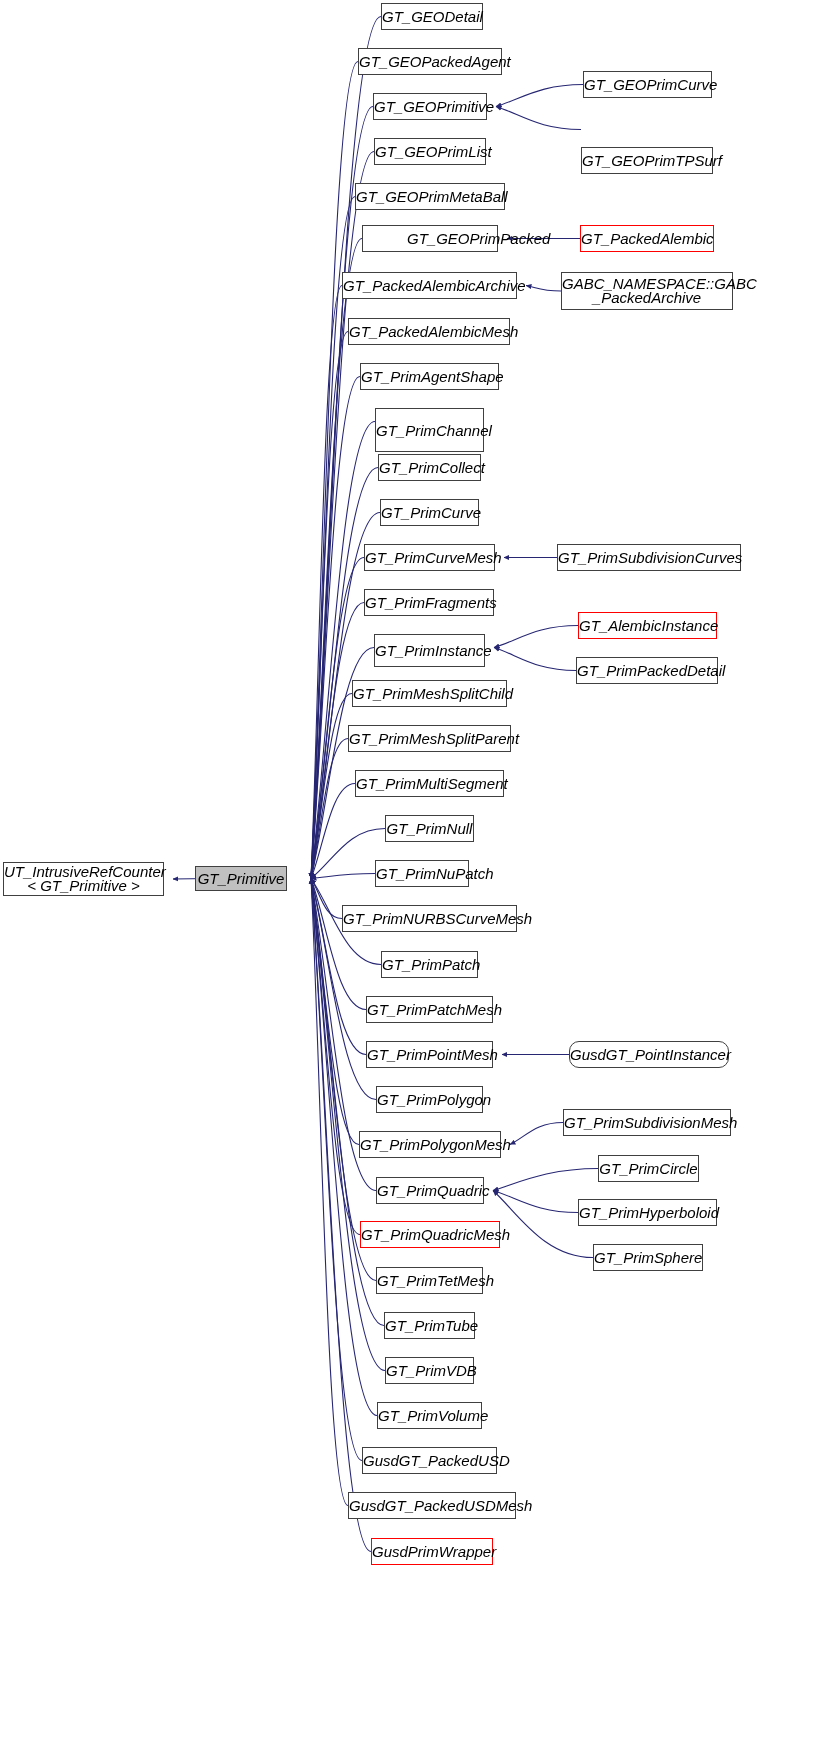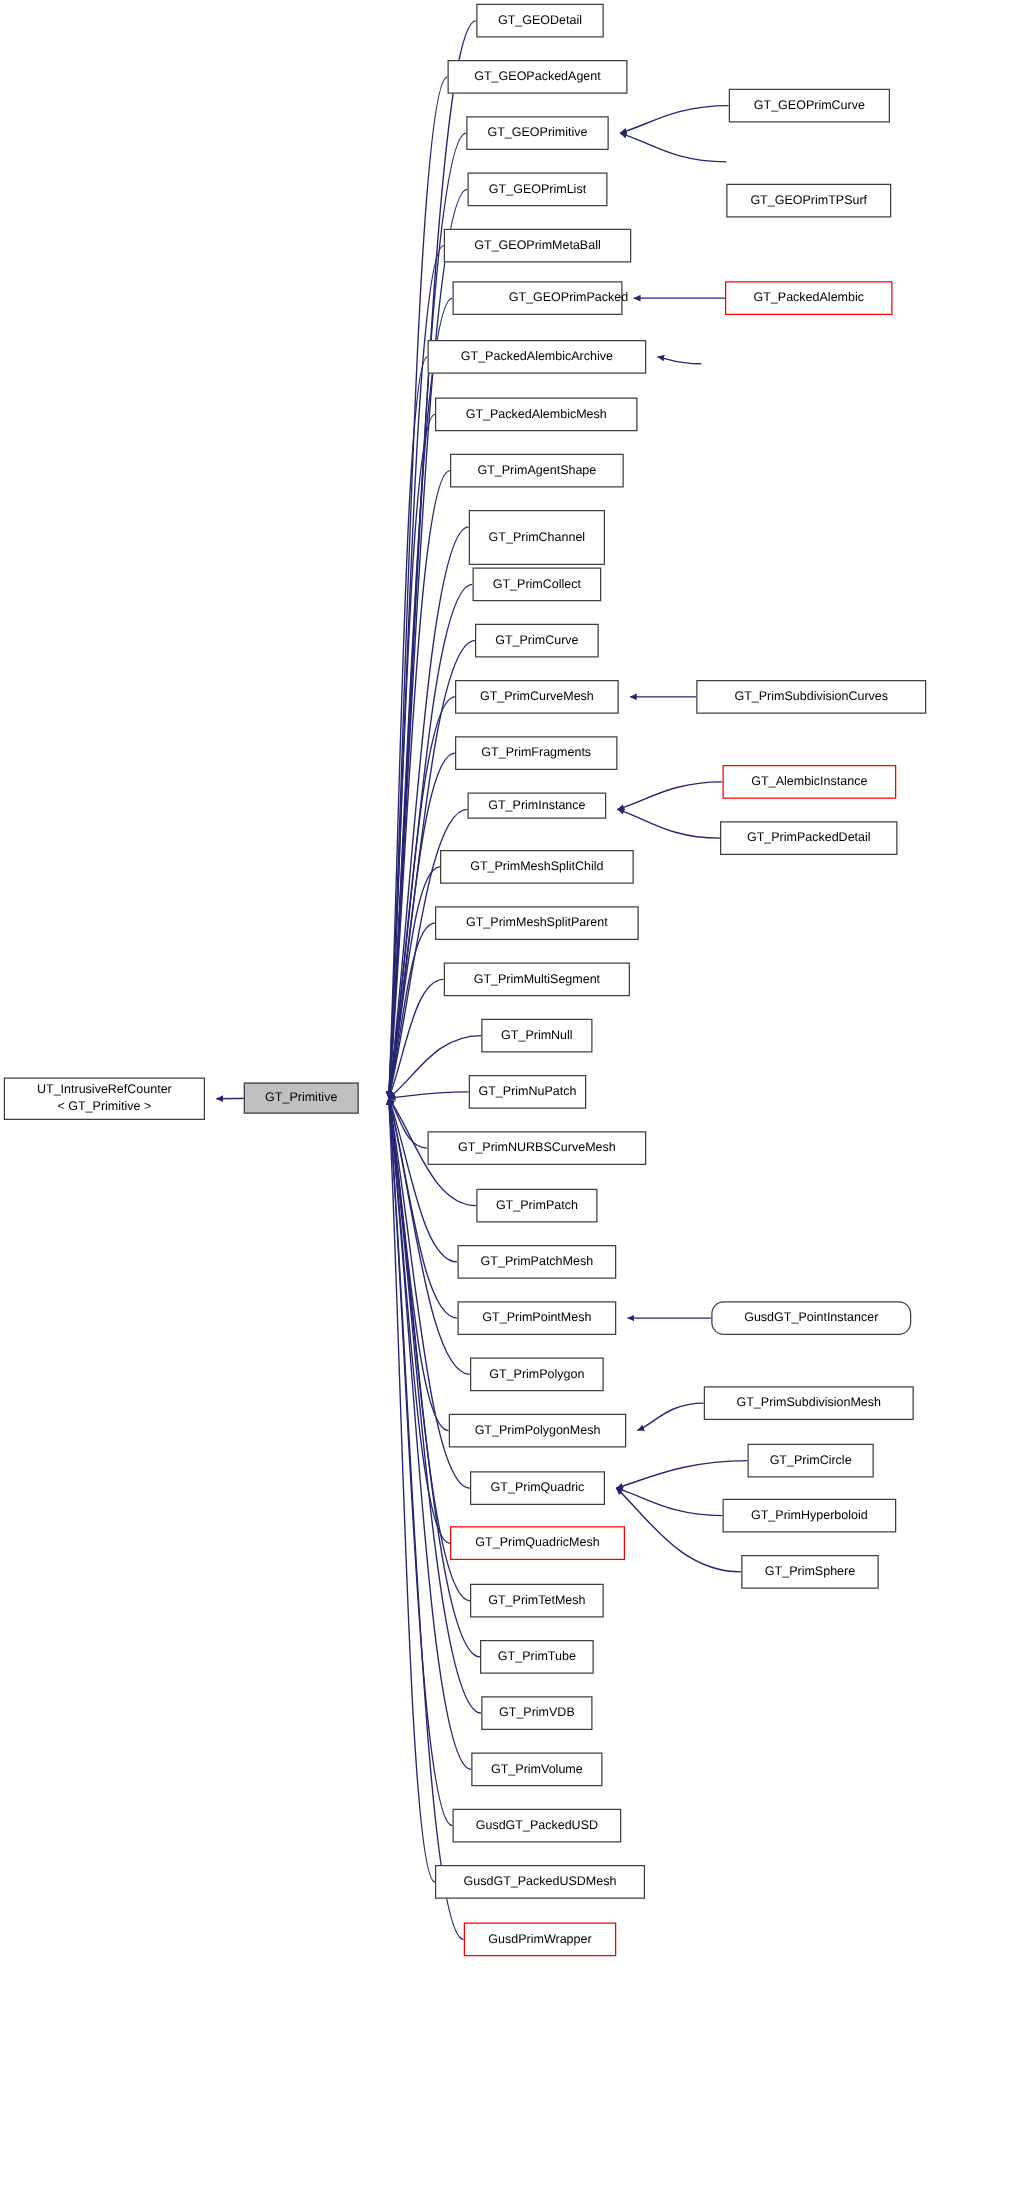--- a/index.html
+++ b/index.html
@@ -29,26 +29,27 @@
   .node {
     position: absolute;
     box-sizing: border-box;
     display: flex;
     align-items: center;
     justify-content: center;
     text-align: center;
     background: #ffffff;
     border: 1px solid #404040;
     color: #000000;
-    font-size: 10px;
+    font-size: 15px;
     line-height: 13px;
     letter-spacing: 0px;
     white-space: pre;
     cursor: pointer;
     z-index: 3;
+    font-style: italic;
   }
   .node .label {
     display: block;
     width: 100%;
     padding: 0 1px;
   }
   .node.red {
     border-color: #ff0000;
   }
   .node.root {
@@ -125,21 +126,21 @@
     <div class="node" style="left: 355px; top: 183px; width: 150px; height: 27px;"><span class="label">GT_GEOPrimMetaBall</span></div>
     <div class="node" style="left: 362px; top: 225px; width: 136px; height: 27px; padding-left: 44px;"><span class="label">GT_GEOPrimPacked</span></div>
     <div class="node" style="left: 342px; top: 272px; width: 175px; height: 27px;"><span class="label">GT_PackedAlembicArchive</span></div>
     <div class="node" style="left: 348px; top: 318px; width: 162px; height: 27px;"><span class="label">GT_PackedAlembicMesh</span></div>
     <div class="node" style="left: 360px; top: 363px; width: 139px; height: 27px;"><span class="label">GT_PrimAgentShape</span></div>
     <div class="node" style="left: 375px; top: 408px; width: 109px; height: 44px;"><span class="label">GT_PrimChannel</span></div>
     <div class="node" style="left: 378px; top: 454px; width: 103px; height: 27px;"><span class="label">GT_PrimCollect</span></div>
     <div class="node" style="left: 380px; top: 499px; width: 99px; height: 27px;"><span class="label">GT_PrimCurve</span></div>
     <div class="node" style="left: 364px; top: 544px; width: 131px; height: 27px;"><span class="label">GT_PrimCurveMesh</span></div>
     <div class="node" style="left: 364px; top: 589px; width: 130px; height: 27px;"><span class="label">GT_PrimFragments</span></div>
-    <div class="node" style="left: 374px; top: 634px; width: 111px; height: 21px;"><span class="label">GT_PrimInstance</span></div>
+    <div class="node" style="left: 374px; top: 634px; width: 111px; height: 33px;"><span class="label">GT_PrimInstance</span></div>
     <div class="node" style="left: 352px; top: 680px; width: 155px; height: 27px;"><span class="label">GT_PrimMeshSplitChild</span></div>
     <div class="node" style="left: 348px; top: 725px; width: 163px; height: 27px;"><span class="label">GT_PrimMeshSplitParent</span></div>
     <div class="node" style="left: 355px; top: 770px; width: 149px; height: 27px;"><span class="label">GT_PrimMultiSegment</span></div>
     <div class="node" style="left: 385px; top: 815px; width: 89px; height: 27px;"><span class="label">GT_PrimNull</span></div>
     <div class="node" style="left: 375px; top: 860px; width: 94px; height: 27px;"><span class="label">GT_PrimNuPatch</span></div>
     <div class="node" style="left: 342px; top: 905px; width: 175px; height: 27px;"><span class="label">GT_PrimNURBSCurveMesh</span></div>
     <div class="node" style="left: 381px; top: 951px; width: 97px; height: 27px;"><span class="label">GT_PrimPatch</span></div>
     <div class="node" style="left: 366px; top: 996px; width: 127px; height: 27px;"><span class="label">GT_PrimPatchMesh</span></div>
     <div class="node" style="left: 366px; top: 1041px; width: 127px; height: 27px;"><span class="label">GT_PrimPointMesh</span></div>
     <div class="node" style="left: 376px; top: 1086px; width: 107px; height: 27px;"><span class="label">GT_PrimPolygon</span></div>
@@ -152,20 +153,22 @@
     <div class="node" style="left: 377px; top: 1402px; width: 105px; height: 27px;"><span class="label">GT_PrimVolume</span></div>
     <div class="node" style="left: 362px; top: 1447px; width: 135px; height: 27px;"><span class="label">GusdGT_PackedUSD</span></div>
     <div class="node" style="left: 348px; top: 1492px; width: 168px; height: 27px;"><span class="label">GusdGT_PackedUSDMesh</span></div>
     <div class="node red" style="left: 371px; top: 1538px; width: 122px; height: 27px;"><span class="label">GusdPrimWrapper</span></div>
     <div class="node two-line" style="left: 3px; top: 862px; width: 161px; height: 34px;"><span class="label">UT_IntrusiveRefCounter
 &lt; GT_Primitive &gt;</span></div>
     <div class="node root" style="left: 195px; top: 866px; width: 92px; height: 25px;"><span class="label">GT_Primitive</span></div>
     <div class="node" style="left: 583px; top: 71px; width: 129px; height: 27px;"><span class="label">GT_GEOPrimCurve</span></div>
     <div class="node" style="left: 581px; top: 116px; width: 132px; height: 27px; margin-top: 31px;"><span class="label">GT_GEOPrimTPSurf</span></div>
     <div class="node red" style="left: 580px; top: 225px; width: 134px; height: 27px;"><span class="label">GT_PackedAlembic</span></div>
+    <div class="node two-line" style="left: 561px; top: 272px; width: 172px; height: 38px;"><span class="label">GABC_NAMESPACE::GABC
+_PackedArchive</span></div>
     <div class="node" style="left: 557px; top: 544px; width: 184px; height: 27px;"><span class="label">GT_PrimSubdivisionCurves</span></div>
     <div class="node red" style="left: 578px; top: 612px; width: 139px; height: 27px;"><span class="label">GT_AlembicInstance</span></div>
     <div class="node" style="left: 576px; top: 657px; width: 142px; height: 27px;"><span class="label">GT_PrimPackedDetail</span></div>
     <div class="node" style="left: 569px; top: 1041px; width: 160px; height: 27px; border-radius: 10px;"><span class="label">GusdGT_PointInstancer</span></div>
     <div class="node" style="left: 563px; top: 1109px; width: 168px; height: 27px;"><span class="label">GT_PrimSubdivisionMesh</span></div>
     <div class="node" style="left: 598px; top: 1155px; width: 101px; height: 27px;"><span class="label">GT_PrimCircle</span></div>
     <div class="node" style="left: 578px; top: 1199px; width: 139px; height: 27px;"><span class="label">GT_PrimHyperboloid</span></div>
     <div class="node" style="left: 593px; top: 1244px; width: 110px; height: 27px;"><span class="label">GT_PrimSphere</span></div>
   </div>
 

